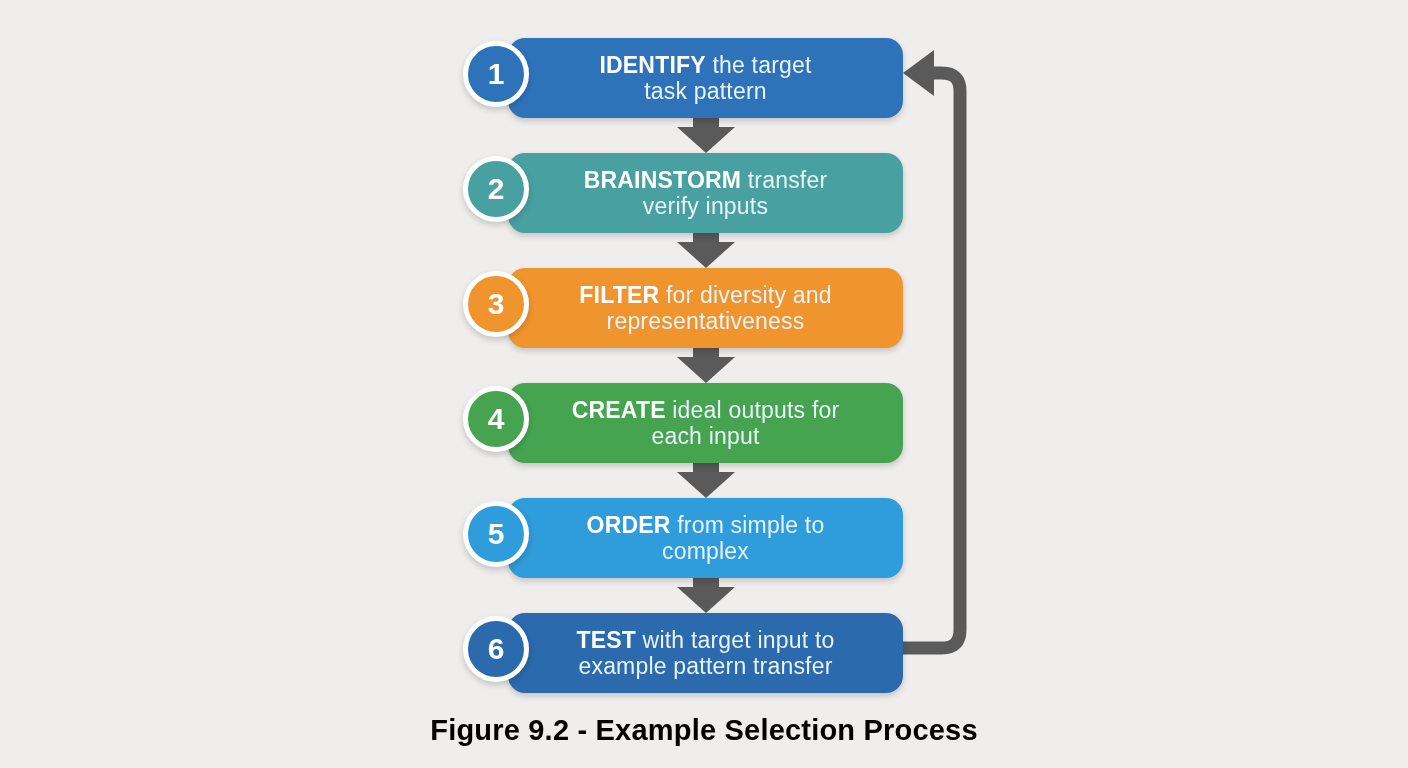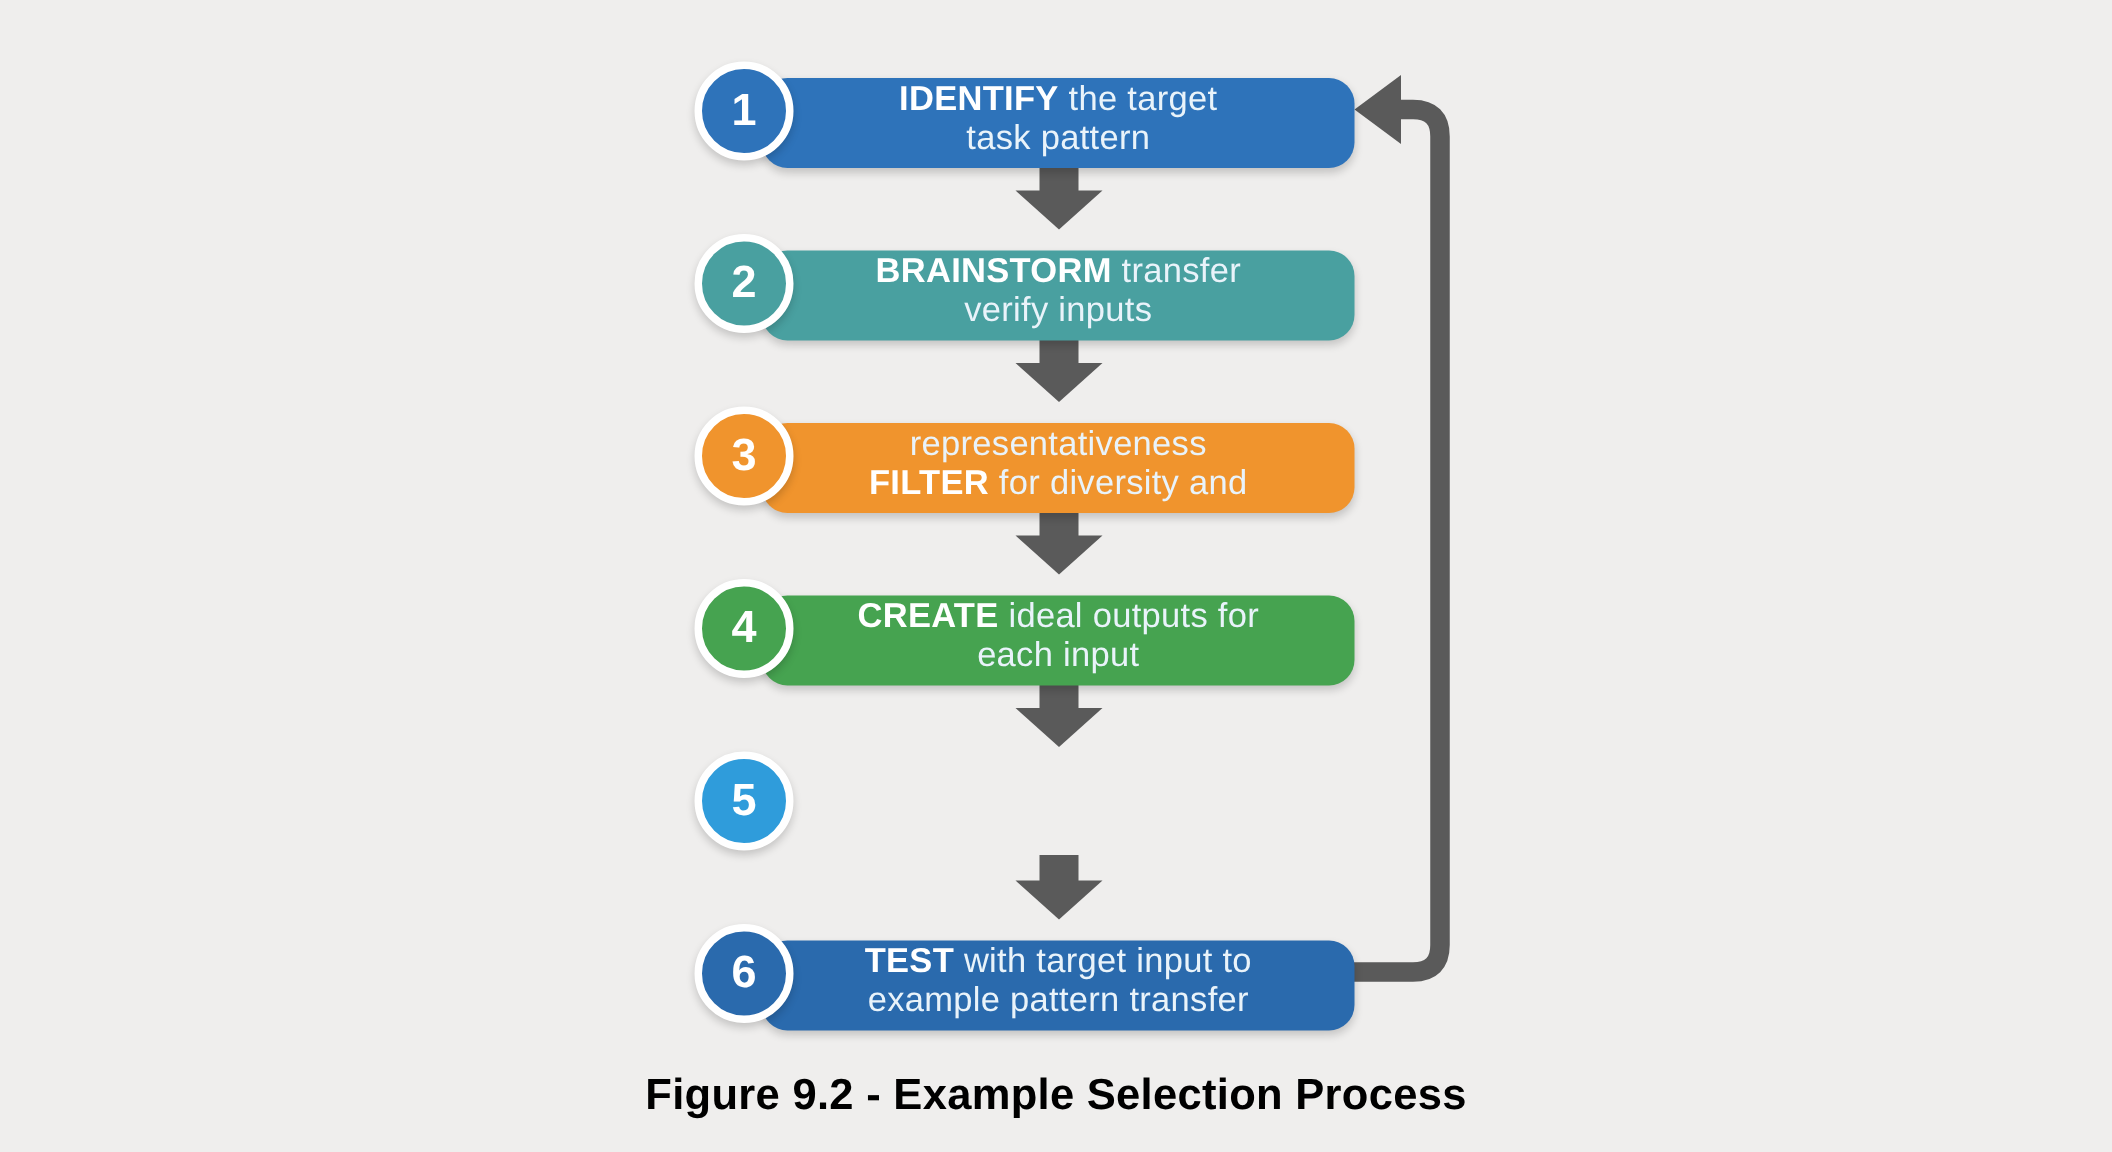--- a/index.html
+++ b/index.html
@@ -11,26 +11,26 @@
     position: relative;
     width: 1408px; height: 768px;
     overflow: hidden;
   }
   .loop-svg {
     position: absolute; left: 0; top: 0; z-index: 0;
     pointer-events: none;
   }
   .step { position: absolute; left: 0; top: 0; width: 100%; height: 72px; z-index: 2; }
   .box {
-    position: absolute; left: 508px; top: 14px;
-    width: 395px; height: 60px;
+    position: absolute; left: 508px; top: 0;
+    width: 395px; height: 80px;
     border-radius: 17px;
     box-shadow: 0 3px 6px rgba(0,0,0,0.18);
     display: flex; flex-direction: column;
-    align-items: center;
+    justify-content: center; align-items: center;
     text-align: center;
     color: #e9f3fa;
     font-size: 23px; line-height: 26px;
     letter-spacing: 0.2px;
   }
   .box .kw { font-weight: bold; color: #ffffff; }
   .badge {
     position: absolute; left: 463px; top: 3px;
     width: 56px; height: 56px;
     border: 5px solid #ffffff;
@@ -95,22 +95,22 @@
     </div>
   </div>
 
   <div class="arrow" style="top:225px">
     <div class="stem" style="background: rgb(90, 90, 90);"></div>
     <div class="head" style="border-top-color: rgb(90, 90, 90);"></div>
   </div>
 
   <div class="step" style="top:268px">
     <div class="box" style="background: rgb(240, 148, 45);">
+      <div><span class="kw">FILTER</span><span> for diversity and</span></div>
       <div>representativeness</div>
-      <div><span class="kw">FILTER</span><span> for diversity and</span></div>
     </div>
     <div class="badge" style="background: rgb(240, 148, 45);">
       <span>3</span>
     </div>
   </div>
 
   <div class="arrow" style="top:340px">
     <div class="stem" style="background: rgb(90, 90, 90);"></div>
     <div class="head" style="border-top-color: rgb(90, 90, 90);"></div>
   </div>
@@ -124,20 +124,24 @@
       <span>4</span>
     </div>
   </div>
 
   <div class="arrow" style="top:455px">
     <div class="stem" style="background: rgb(90, 90, 90);"></div>
     <div class="head" style="border-top-color: rgb(90, 90, 90);"></div>
   </div>
 
   <div class="step" style="top:498px">
+    <div class="box" style="background: rgb(47, 156, 219);">
+      <div><span class="kw">ORDER</span><span> from simple to</span></div>
+      <div>complex</div>
+    </div>
     <div class="badge" style="background: rgb(47, 156, 219);">
       <span>5</span>
     </div>
   </div>
 
   <div class="arrow" style="top:570px">
     <div class="stem" style="background: rgb(90, 90, 90);"></div>
     <div class="head" style="border-top-color: rgb(90, 90, 90);"></div>
   </div>
 

